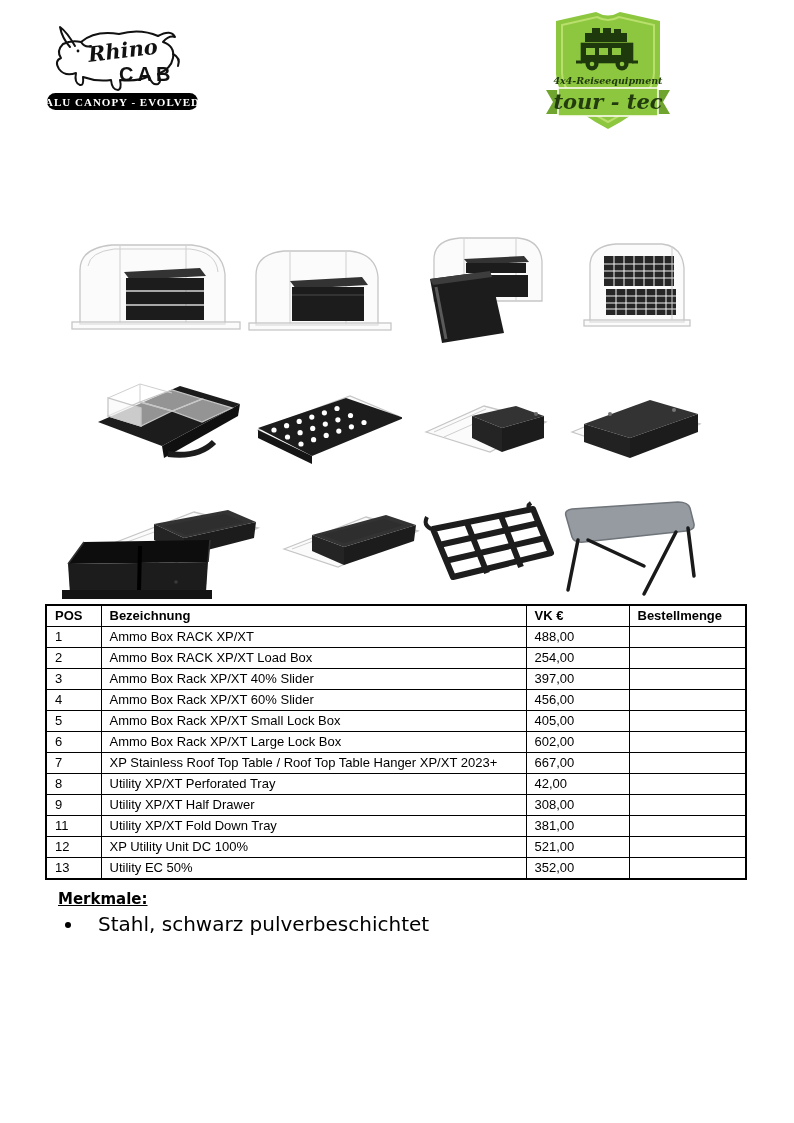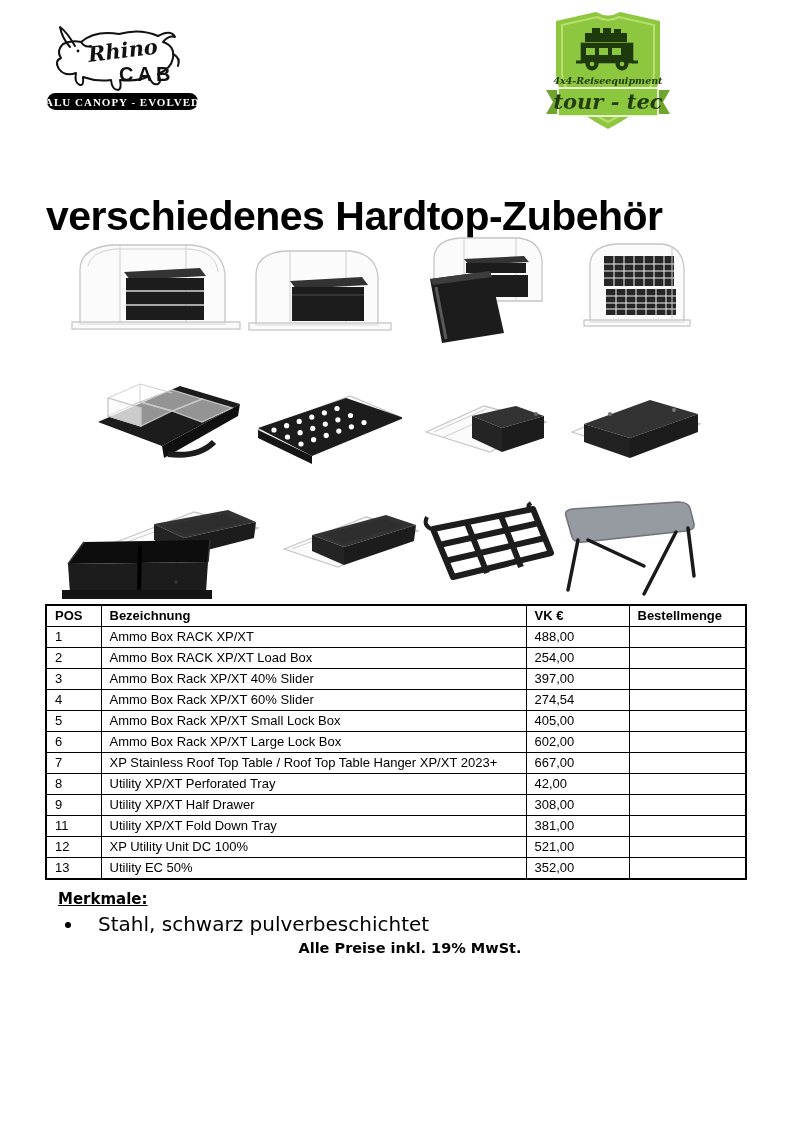--- a/index.html
+++ b/index.html
@@ -82,21 +82,20 @@
       </g>
       <text x="62" y="80" text-anchor="middle" font-family="DejaVu Serif, serif" font-style="italic" font-weight="bold" font-size="9.5" fill="#1e3a0c">4x4-Reiseequipment</text>
 
       <polygon points="0,86 18,86 18,110 0,110 7,98" fill="#6fa52e"></polygon>
       <polygon points="124,86 106,86 106,110 124,110 117,98" fill="#6fa52e"></polygon>
       <rect x="12" y="84" width="100" height="28" fill="#8dc63f" stroke="#fdfdf2" stroke-width="1.6"></rect>
       <text x="62" y="105" text-anchor="middle" font-family="DejaVu Serif, serif" font-style="italic" font-weight="bold" font-size="21" fill="#233c0e">tour - tec</text>
     </svg>
   </div>
 
-  <h1 class="title">verschiedenes Hardtop-Zubehör</h1>
 
   <div class="thumb" style="left:68px;top:236px;width:178px;height:104px;">
     <svg viewBox="0 0 178 104">
       <path class="glass" d="M12,88 L12,34 Q12,12 44,9 L124,9 Q154,12 157,38 L157,88 Z"></path>
       <path class="glassline" d="M52,10 L52,88 M118,10 L118,88 M20,30 Q22,16 46,13 L122,13 Q148,16 150,36"></path>
       <rect x="4" y="86" width="168" height="7" class="glass"></rect>
       <polygon points="56,36 132,32 138,40 62,44" class="blk2"></polygon>
       <rect x="58" y="42" width="78" height="12" class="blk"></rect>
       <rect x="58" y="56" width="78" height="12" class="blk"></rect>
       <rect x="58" y="70" width="78" height="14" class="blk"></rect>
@@ -287,21 +286,21 @@
         </tr>
         <tr>
           <td>3</td>
           <td>Ammo Box Rack XP/XT 40% Slider</td>
           <td>397,00</td>
           <td></td>
         </tr>
         <tr>
           <td>4</td>
           <td>Ammo Box Rack XP/XT 60% Slider</td>
-          <td>274,54</td>
+          <td>456,00</td>
           <td></td>
         </tr>
         <tr>
           <td>5</td>
           <td>Ammo Box Rack XP/XT Small Lock Box</td>
           <td>405,00</td>
           <td></td>
         </tr>
         <tr>
           <td>6</td>
@@ -346,15 +345,14 @@
           <td></td>
         </tr>
       </tbody>
   </table>
 
   <div class="merkmale">Merkmale:</div>
   <ul class="features-list">
     <li>Stahl, schwarz pulverbeschichtet</li>
   </ul>
 
-  <div class="footer-note">Alle Preise inkl. 19% MwSt.</div>
 
 </div>
 
 </body></html>

